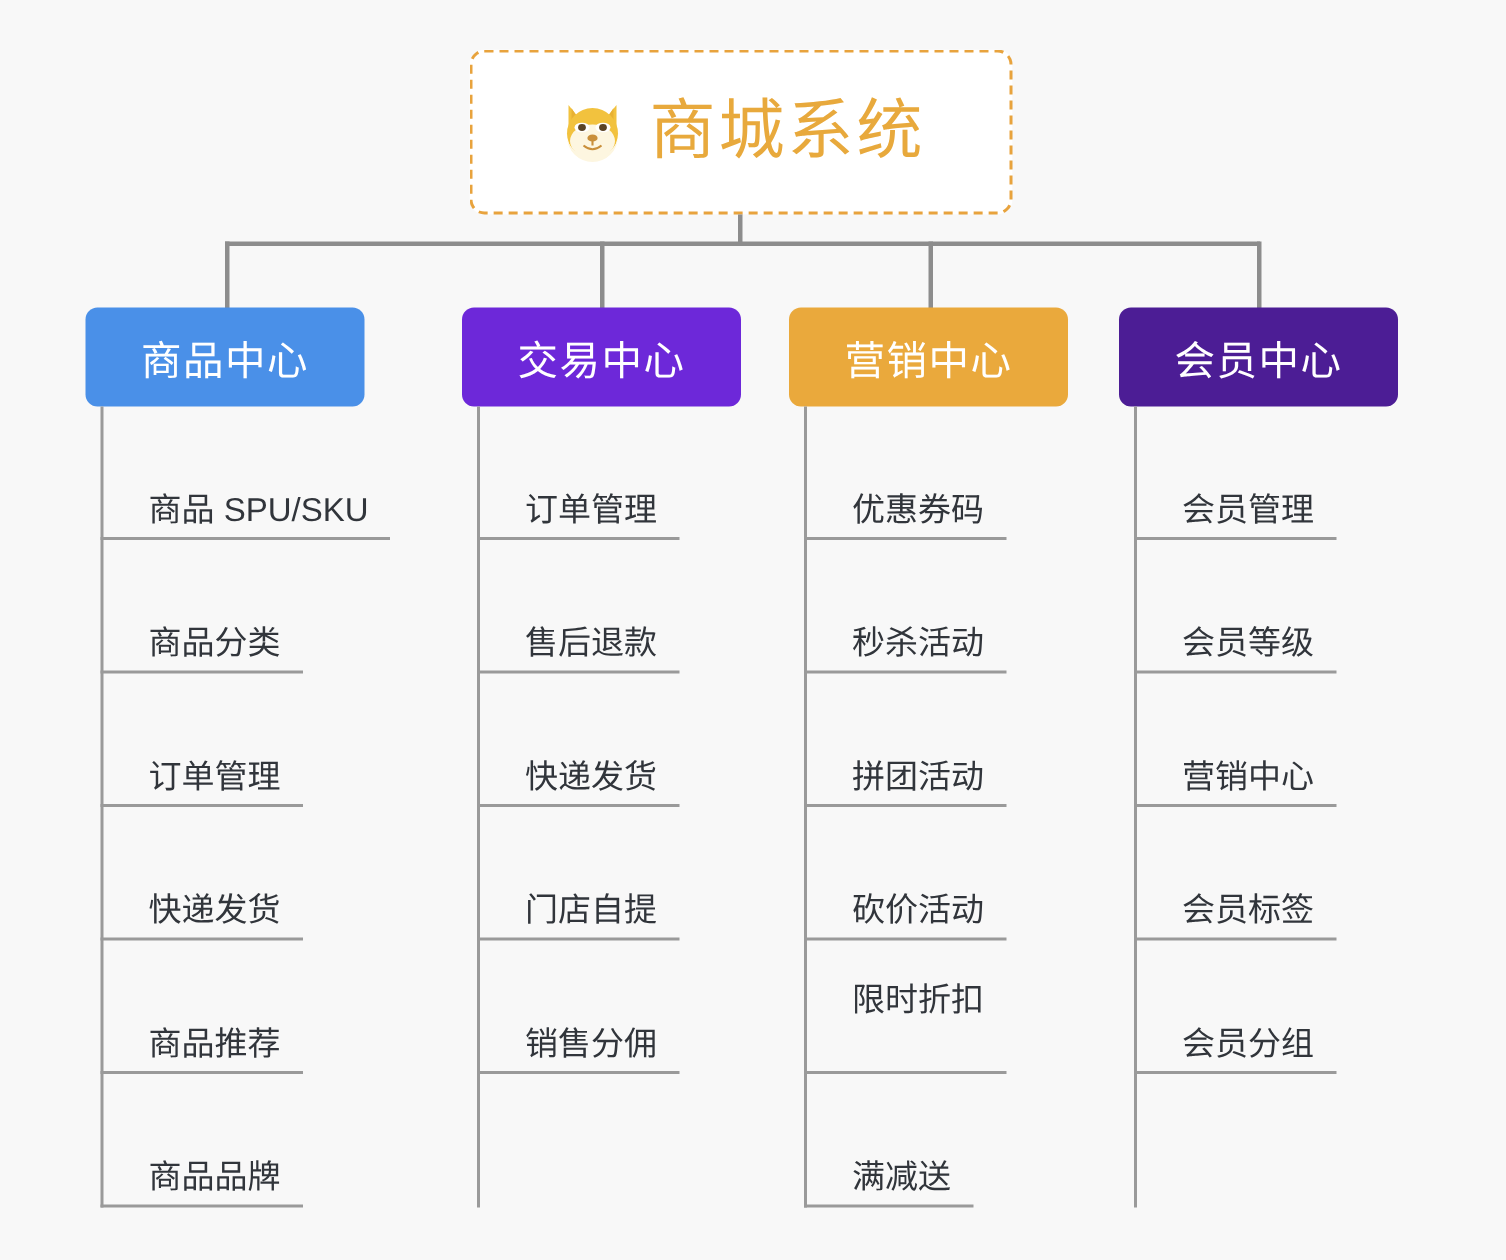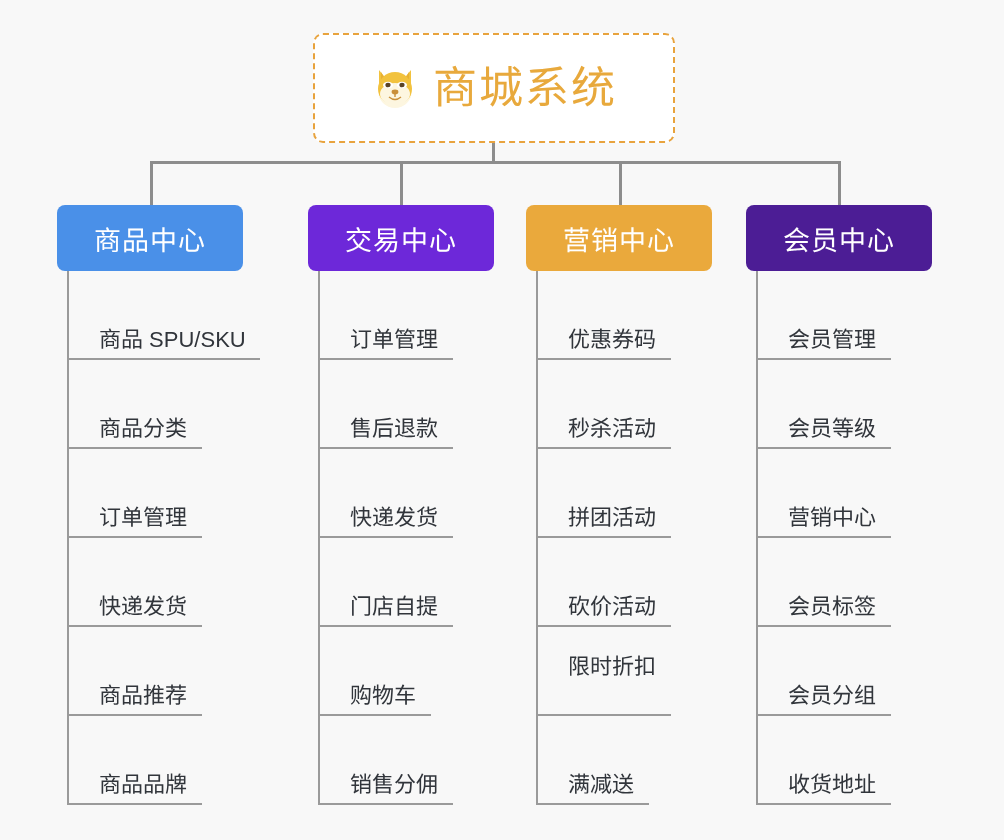--- a/index.html
+++ b/index.html
@@ -197,23 +197,20 @@
           </div>
           <div class="leaf" style="width: 135px;">
             <span class="leaf-label">售后退款</span>
           </div>
           <div class="leaf" style="width: 135px;">
             <span class="leaf-label">快递发货</span>
           </div>
           <div class="leaf" style="width: 135px;">
             <span class="leaf-label">门店自提</span>
           </div>
-          <div class="leaf" style="width: 113px;">
-            <span class="leaf-label">购物车</span>
-          </div>
           <div class="leaf" style="width: 135px;">
             <span class="leaf-label">销售分佣</span>
           </div>
         </div>
       </div>
       <div class="column" style="left: 526px;">
         <div class="cat-box" style="background: rgb(234, 169, 60); width: 186px;">营销中心</div>
         <div class="branch">
           <div class="trunk" style="height: 534px;"></div>
           <div class="leaf" style="width: 135px;">
@@ -248,20 +245,17 @@
           </div>
           <div class="leaf" style="width: 135px;">
             <span class="leaf-label">营销中心</span>
           </div>
           <div class="leaf" style="width: 135px;">
             <span class="leaf-label">会员标签</span>
           </div>
           <div class="leaf" style="width: 135px;">
             <span class="leaf-label">会员分组</span>
           </div>
-          <div class="leaf" style="width: 135px;">
-            <span class="leaf-label">收货地址</span>
-          </div>
         </div>
       </div>
     </div>
 
 </div>
 
 </body></html>

